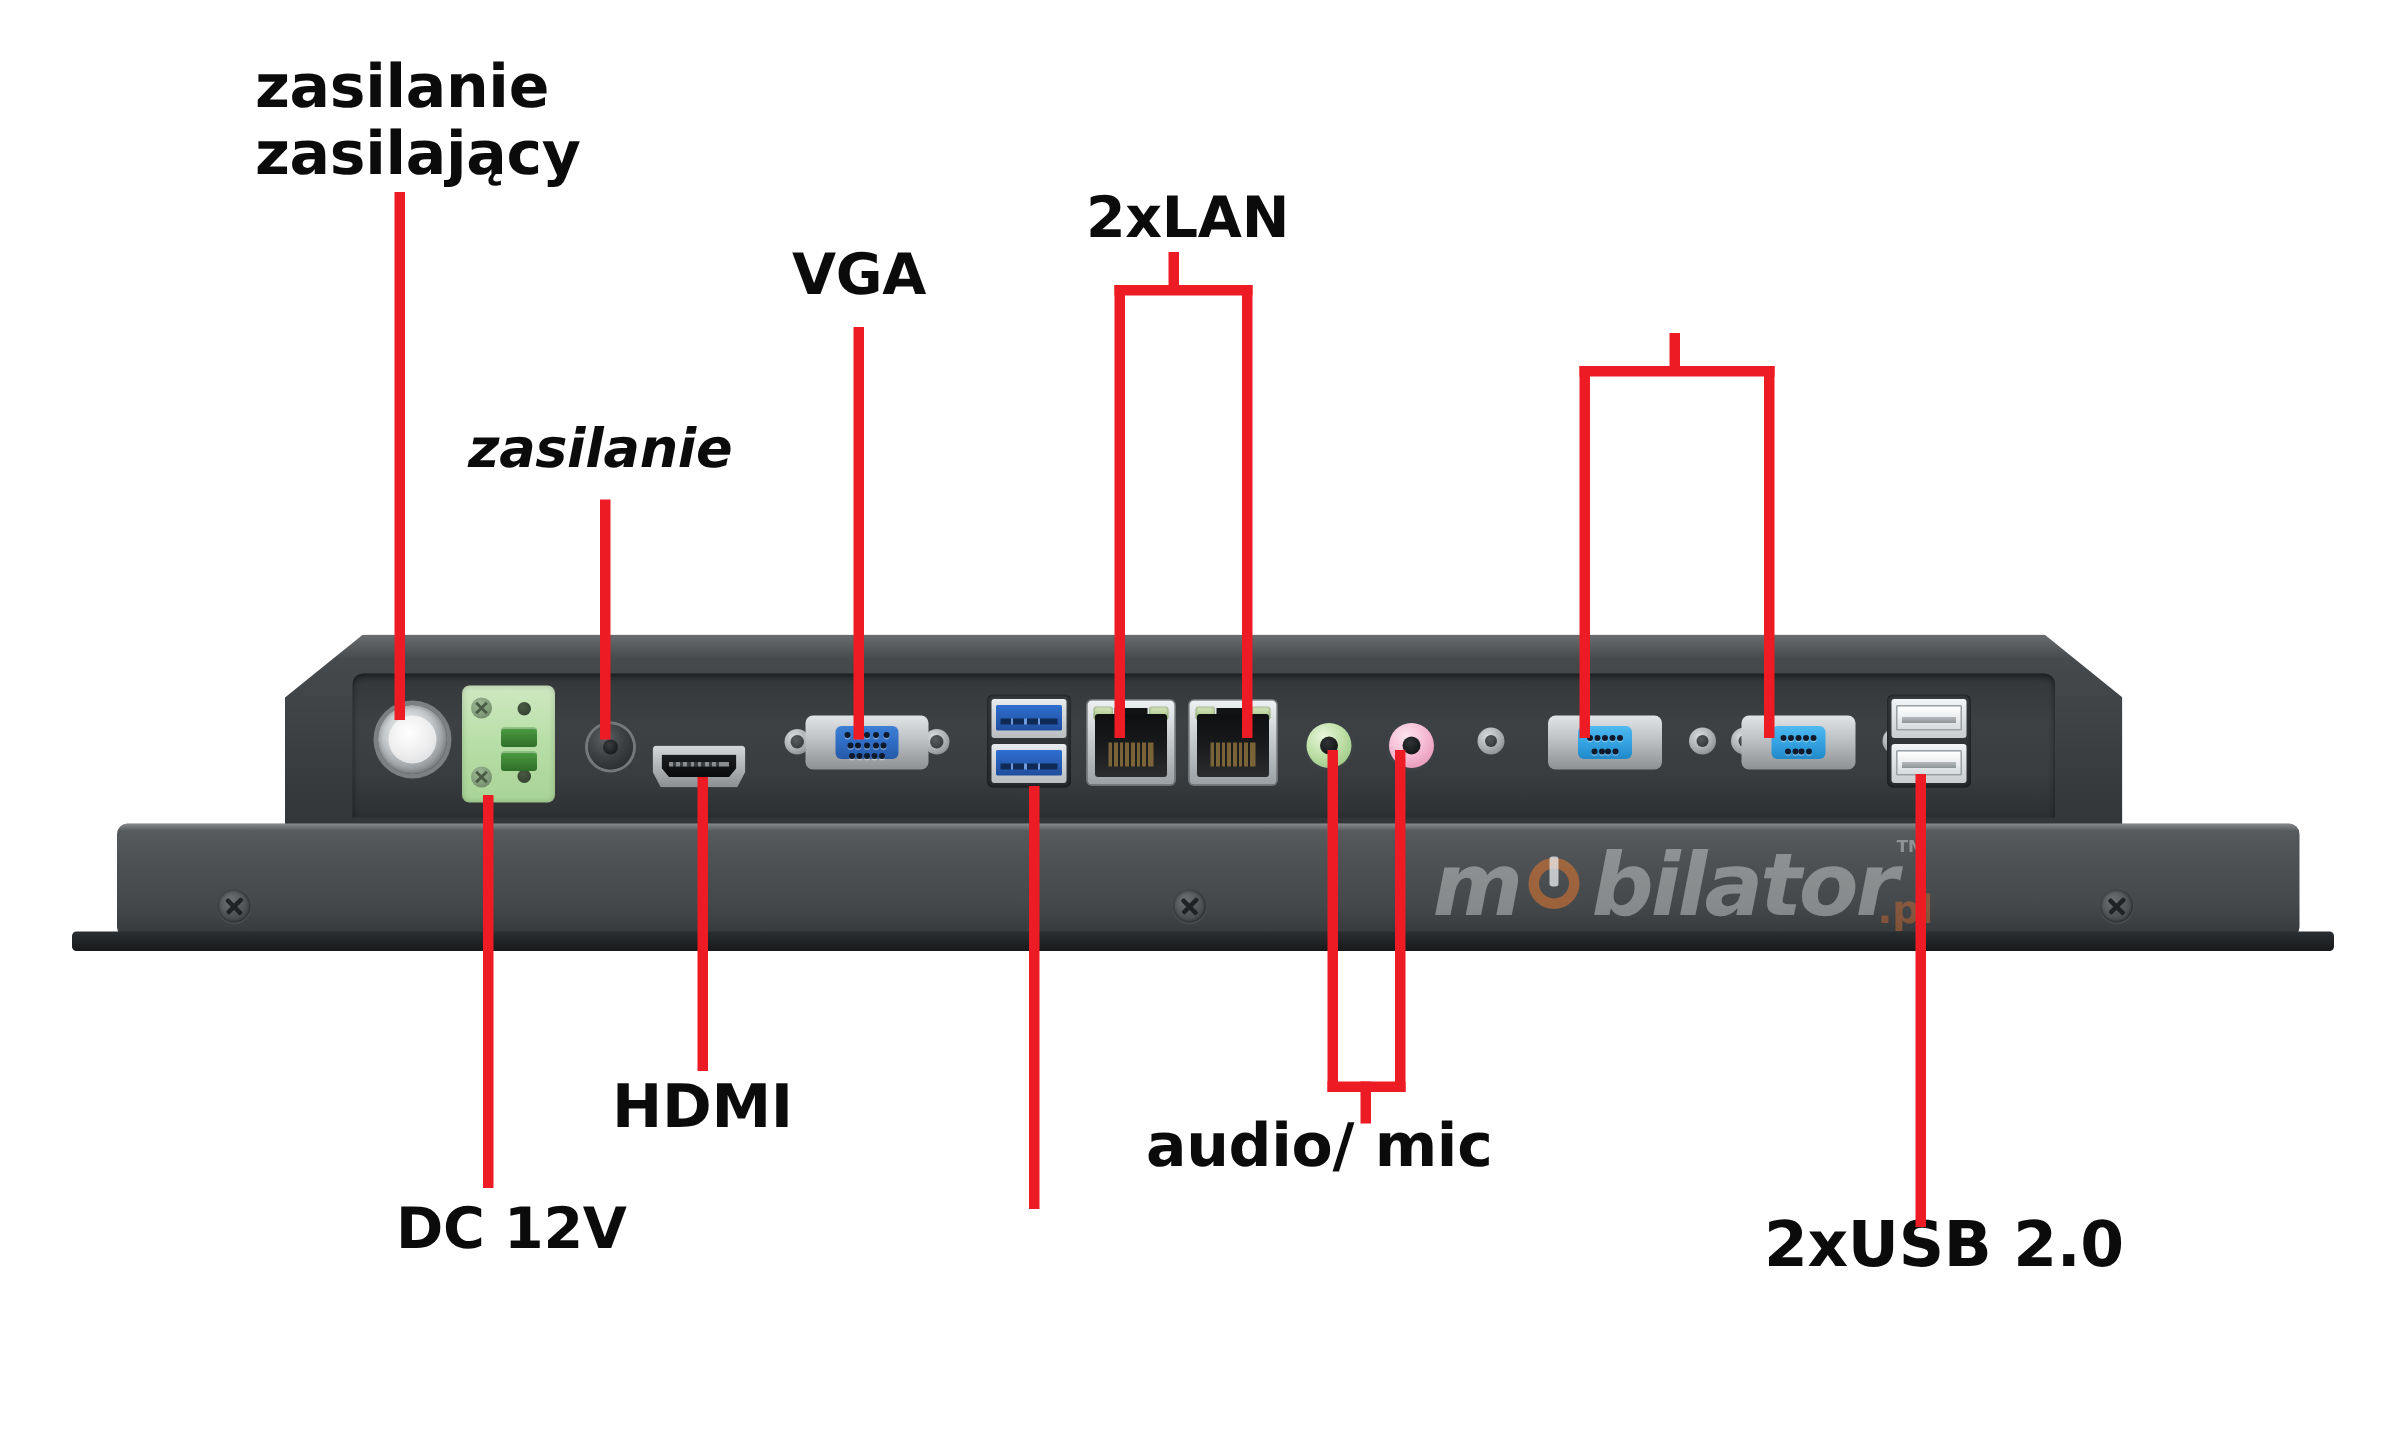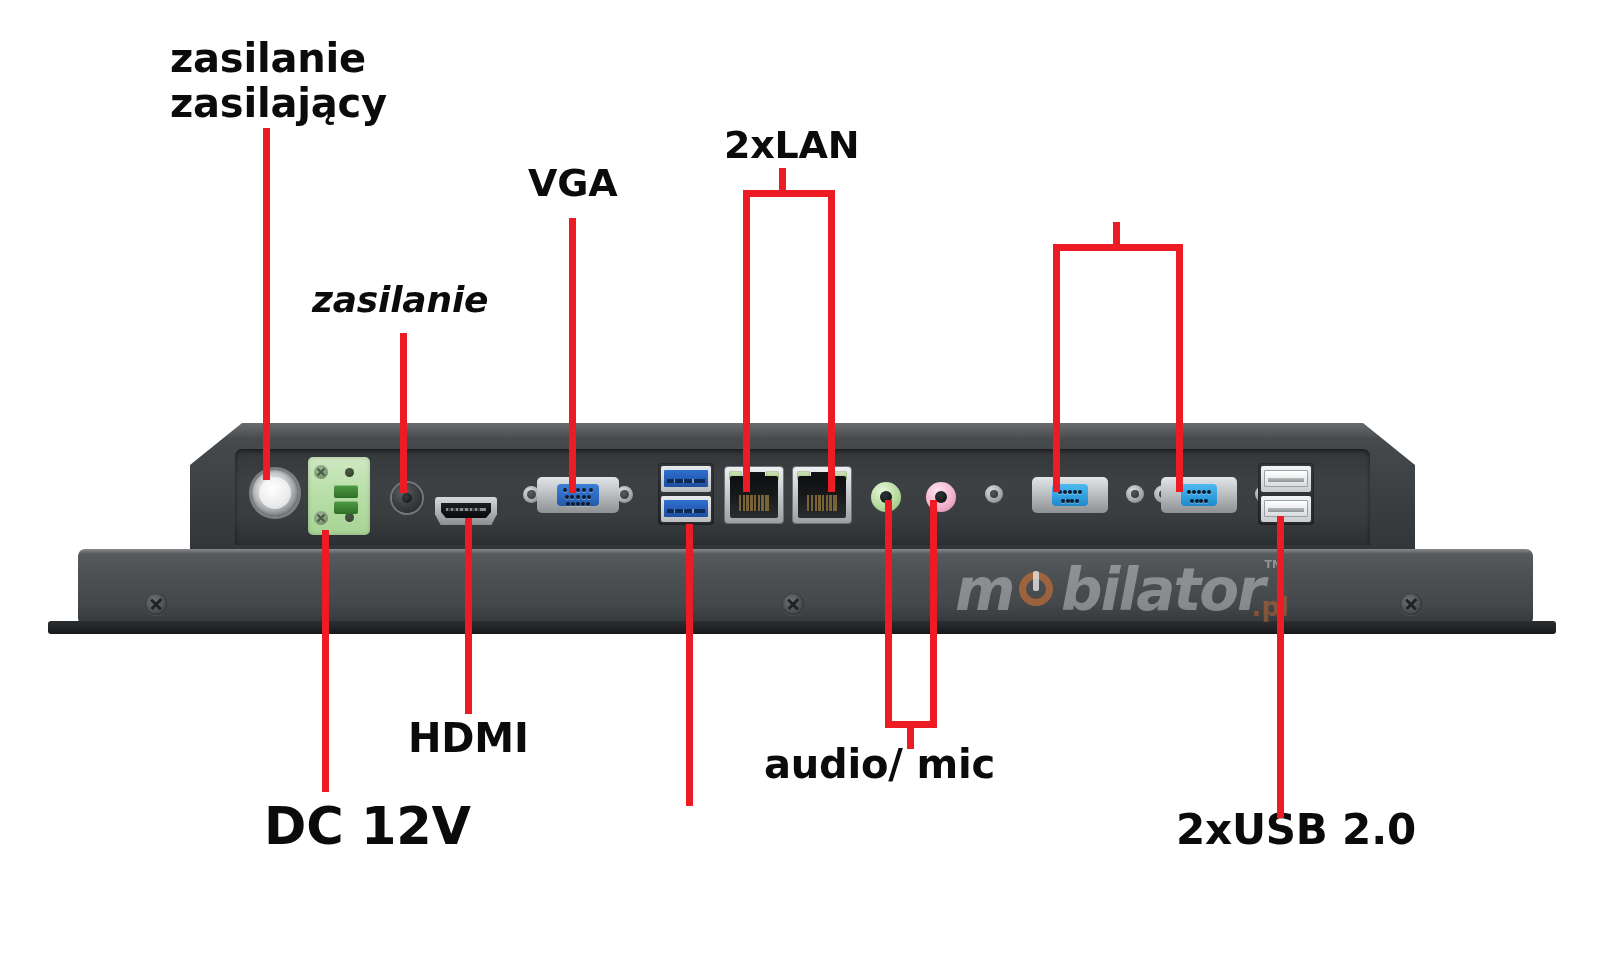--- a/index.html
+++ b/index.html
@@ -535,21 +535,21 @@
   <div class="lead vline" style="left:779px; top:168px; height:26px;"></div>
   <div class="lead hline" style="left:743px; top:190px; width:92px;"></div>
   <div class="lead vline" style="left:743px; top:190px; height:302px;"></div>
   <div class="lead vline" style="left:828px; top:190px; height:302px;"></div>
 
   <div class="lead vline" style="left:1113px; top:222px; height:28px;"></div>
   <div class="lead hline" style="left:1053px; top:244px; width:130px;"></div>
   <div class="lead vline" style="left:1053px; top:244px; height:248px;"></div>
   <div class="lead vline" style="left:1176px; top:244px; height:248px;"></div>
 
-  <div class="label" style="left:264px; top:798px; font-size:51px;">DC 12V</div>
+  <div class="label" style="left:264px; top:798px; font-size:38px;">DC 12V</div>
   <div class="lead vline" style="left:322px; top:530px; height:262px;"></div>
 
   <div class="label" style="left:408px; top:716px; font-size:40px;">HDMI</div>
   <div class="lead vline" style="left:465px; top:518px; height:196px;"></div>
 
   <div class="lead vline" style="left:686px; top:524px; height:282px;"></div>
 
   <div class="lead vline" style="left:885px; top:500px; height:228px;"></div>
   <div class="lead vline" style="left:930px; top:500px; height:228px;"></div>
   <div class="lead hline" style="left:885px; top:721px; width:52px;"></div>

